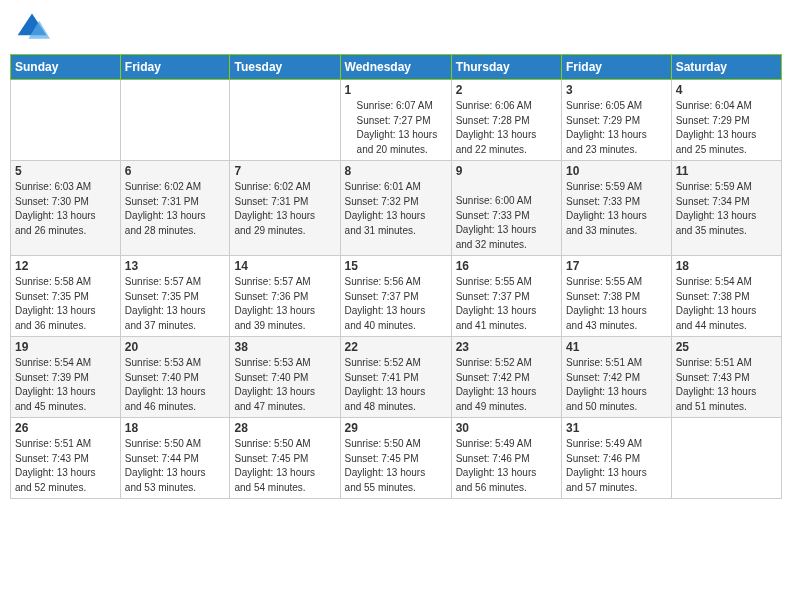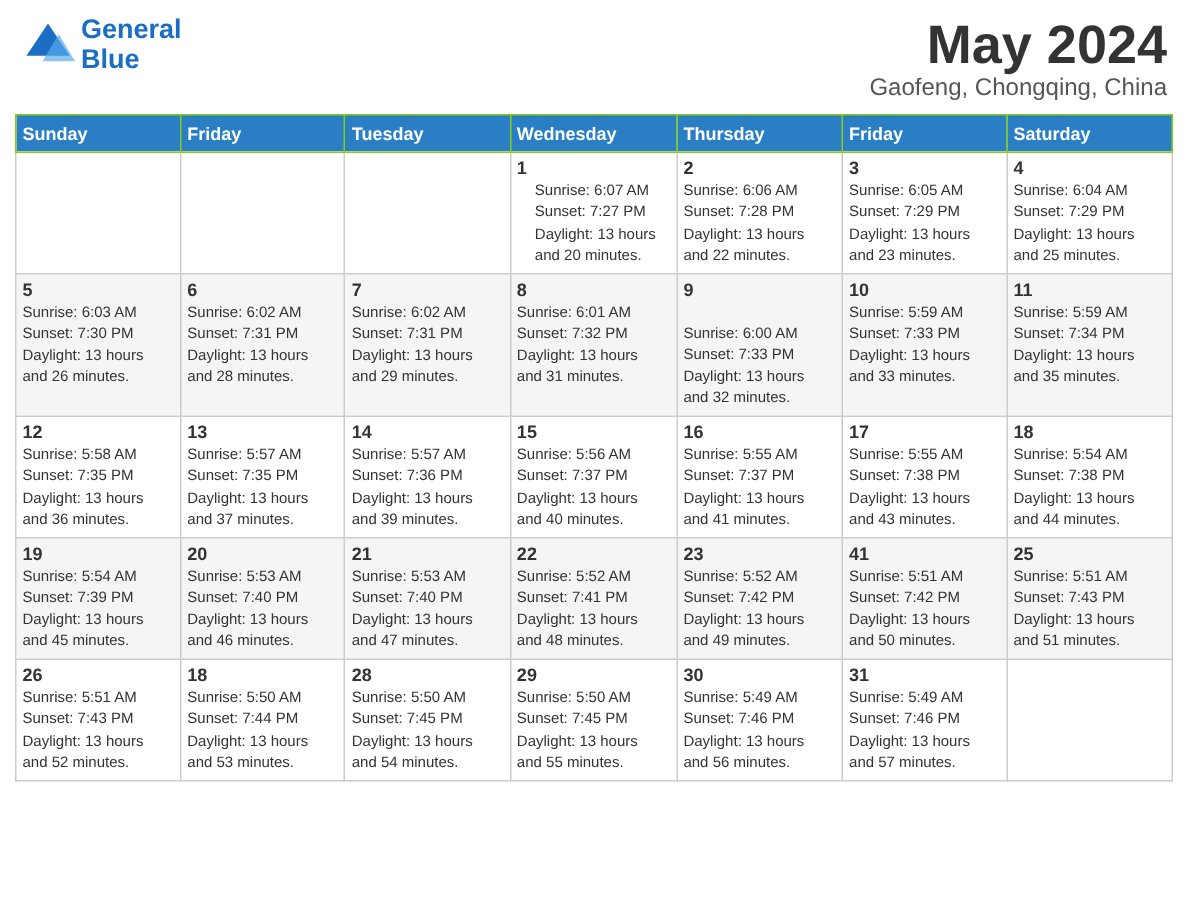--- a/index.html
+++ b/index.html
@@ -91,28 +91,20 @@
   </style>
 </head>
 <body>
 
 <div class="header">
   <div class="logo">
     <svg class="logo-icon" viewBox="0 0 40 40">
       <polygon points="20,4 36,28 4,28" fill="#1a6fc4"></polygon>
       <polygon points="28,12 40,32 16,32" fill="#5aabea" opacity="0.7"></polygon>
     </svg>
-    <div class="logo-text">
-      <div><span>General</span></div>
-      <div><span style="color:#1a6fc4;">Blue</span></div>
-    </div>
-  </div>
-  <div class="title-block">
-    <div class="month-year">May 2024</div>
-    <div class="location">Gaofeng, Chongqing, China</div>
   </div>
 </div>
 
 <table class="calendar">
   <thead>
     <tr>
     <th>Sunday</th>
         <th>Friday</th>
         <th>Tuesday</th>
         <th>Wednesday</th>
@@ -266,21 +258,21 @@
 and 45 minutes.</div>
         </td>
         <td>
           <div class="day-num">20</div>
           <div class="day-info" style="white-space: pre-line;">Sunrise: 5:53 AM
 Sunset: 7:40 PM
 Daylight: 13 hours
 and 46 minutes.</div>
         </td>
         <td>
-          <div class="day-num">21</div>
+          <div class="day-num">38</div>
           <div class="day-info" style="white-space: pre-line;">Sunrise: 5:53 AM
 Sunset: 7:40 PM
 Daylight: 13 hours
 and 47 minutes.</div>
         </td>
         <td>
           <div class="day-num">22</div>
           <div class="day-info" style="white-space: pre-line;">Sunrise: 5:52 AM
 Sunset: 7:41 PM
 Daylight: 13 hours

